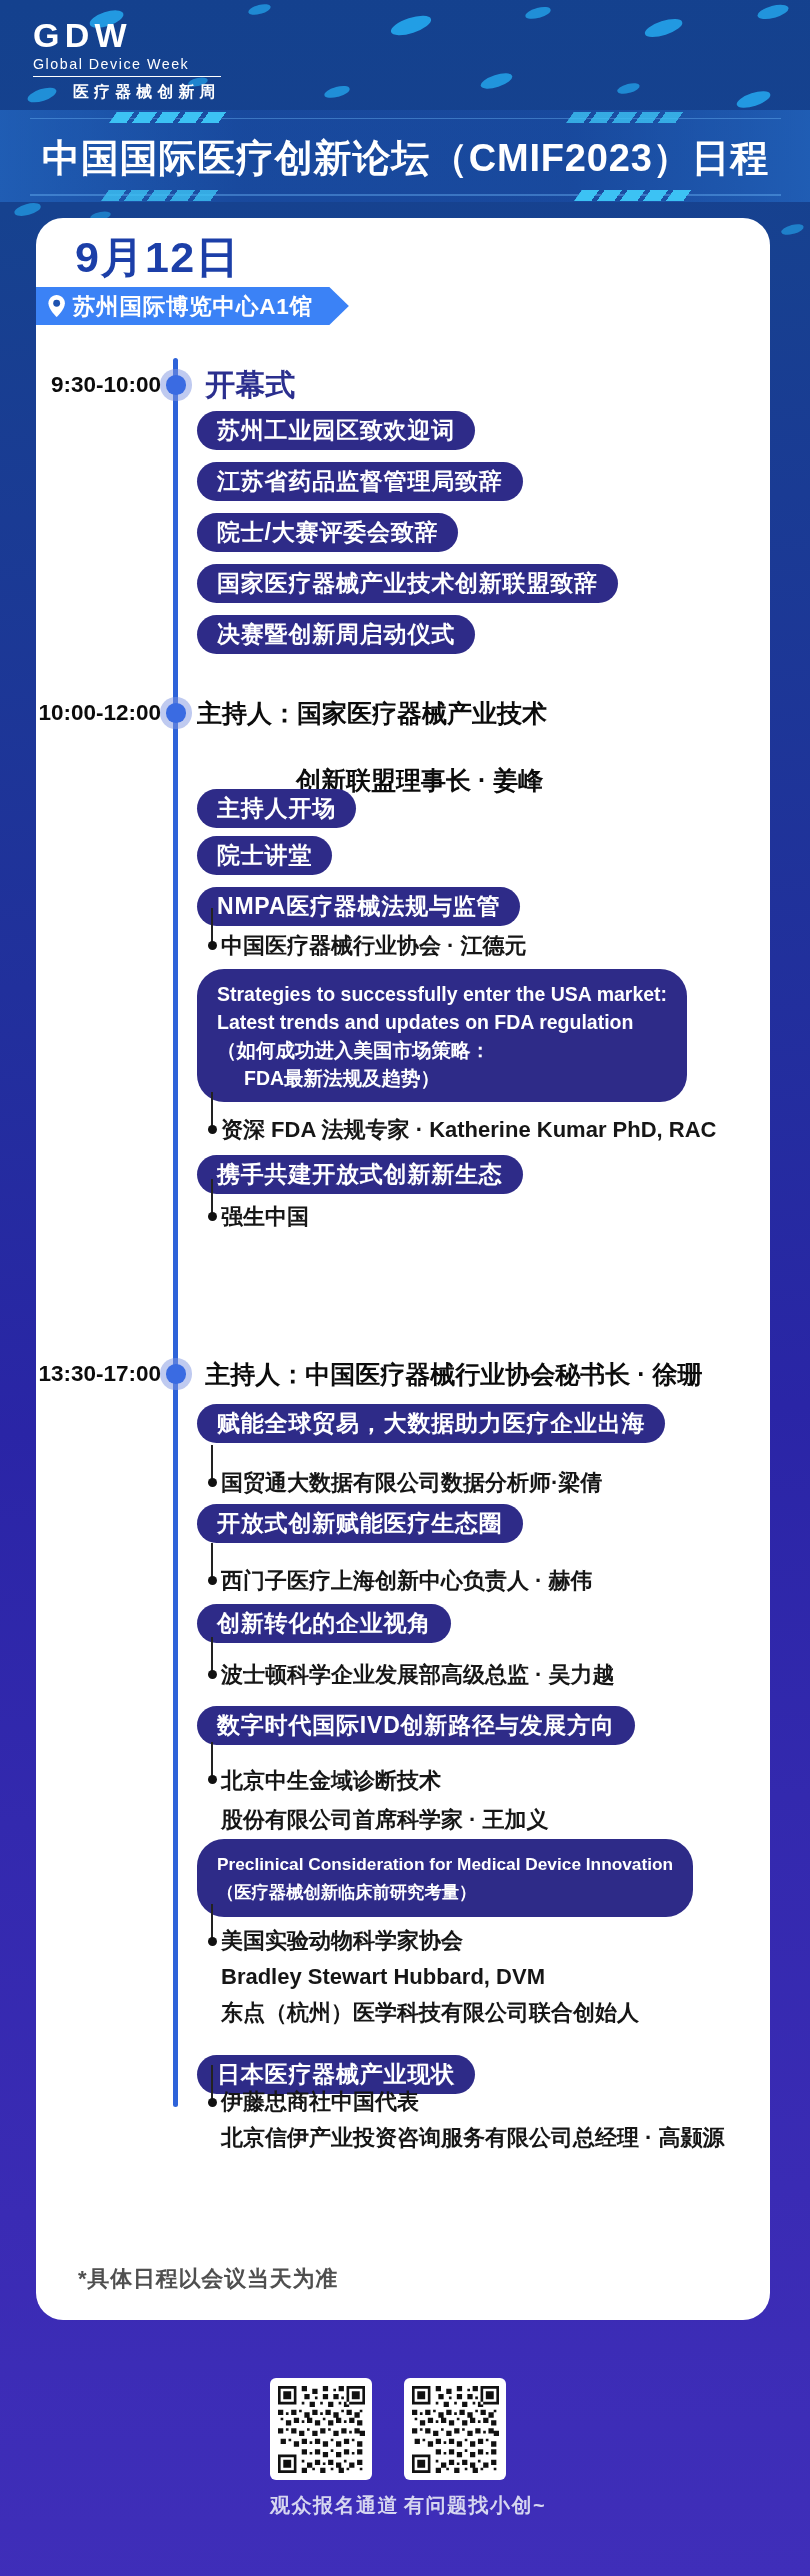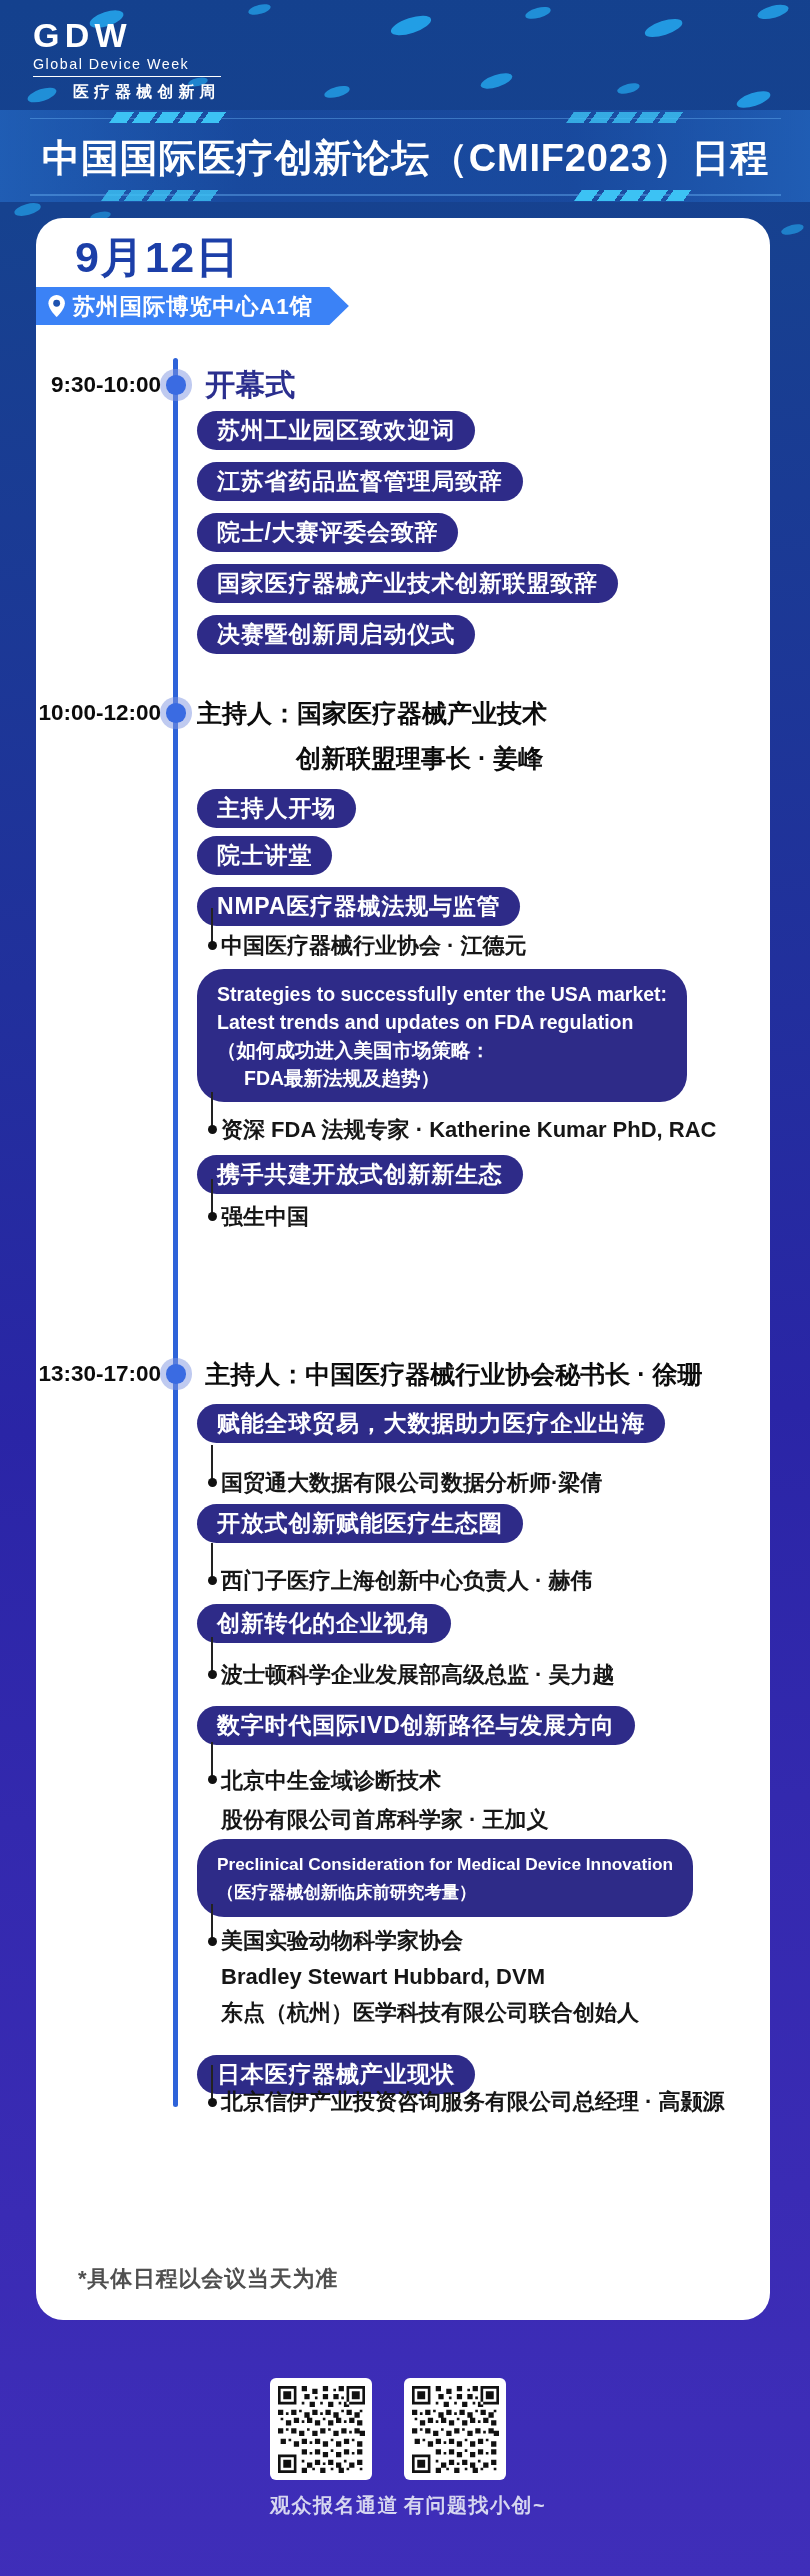--- a/index.html
+++ b/index.html
@@ -30,21 +30,21 @@
     clip-path:polygon(0 0,calc(100% - 19.5px) 0,100% 50%,calc(100% - 19.5px) 100%,0 100%);}
   .pin{width:17.3px;height:22px;margin-right:7.5px;flex:none;}
   .tl-line{position:absolute;left:137px;top:140px;width:5.3px;height:1749px;background:#2e63d9;border-radius:3px;}
   .trow{position:absolute;left:0;display:flex;align-items:center;height:42px;}
   .time{width:125px;text-align:right;font-size:22.5px;font-weight:800;color:#0c0c0c;}
   .dot{width:19.5px;height:19.5px;border-radius:50%;background:#3a6be2;margin-left:5.3px;flex:none;
     box-shadow:0 0 0 6px rgba(127,150,226,.5);}
   .ttitle{margin-left:19.5px;font-size:30px;font-weight:900;color:#2b2f8e;white-space:nowrap;}
   .ttitle.host{font-size:25px;color:#0c0c0c;}
   .host2{position:absolute;left:161px;font-size:25px;font-weight:900;color:#0c0c0c;line-height:45px;white-space:nowrap;}
-  .host2 .l2{padding-left:99px;}
+  .host2 .l2{padding-left:99px;margin-top:22px;}
   .pill{position:absolute;left:161px;height:39px;display:flex;align-items:center;background:#2e2b88;color:#fff;
     font-size:23px;font-weight:800;padding:0 20px;border-radius:22.5px;white-space:nowrap;letter-spacing:0.8px;}
   .pill.multi{height:auto;display:block;padding:10.5px 20px;border-radius:27px;line-height:28px;font-size:19.5px;letter-spacing:0;}
   .pill.pre{font-size:17.3px;line-height:28.5px;}
   .pill .ind{padding-left:27px;}
   .speaker{position:absolute;left:185px;font-size:22px;font-weight:700;color:#161616;line-height:38px;white-space:nowrap;}
   .speaker .sb{position:absolute;left:-13.5px;top:14.3px;width:9px;height:9px;border-radius:50%;background:#111;}
   .speaker::before{content:"";position:absolute;left:-9.8px;top:-19.5px;width:1.5px;height:35px;background:#222;}
   .footnote{position:absolute;left:42px;top:2046px;font-size:22px;color:#4f4f4f;font-weight:600;letter-spacing:0.8px;}
   
@@ -198,20 +198,21 @@
   </div>
   <div class="speaker" style="top:1705px;line-height:36px;">
     <i class="sb"></i>
     <div>美国实验动物科学家协会</div>
     <div>Bradley Stewart Hubbard, DVM</div>
     <div>东点（杭州）医学科技有限公司联合创始人</div>
   </div>
   <div class="pill" style="top:1837px;">日本医疗器械产业现状</div>
   <div class="speaker" style="top:1866px;line-height:36px;">
     <i class="sb"></i>
+    <div>伊藤忠商社中国代表</div>
     <div>北京信伊产业投资咨询服务有限公司总经理 · 高颢源</div>
   </div>
 
   <div class="footnote">*具体日程以会议当天为准</div>
 </div>
 
 <div class="qr-col q1">
   <div class="qr-box">
     <svg viewBox="0 0 33 33" xmlns="http://www.w3.org/2000/svg">
         <use href="#qrglyph"></use>

